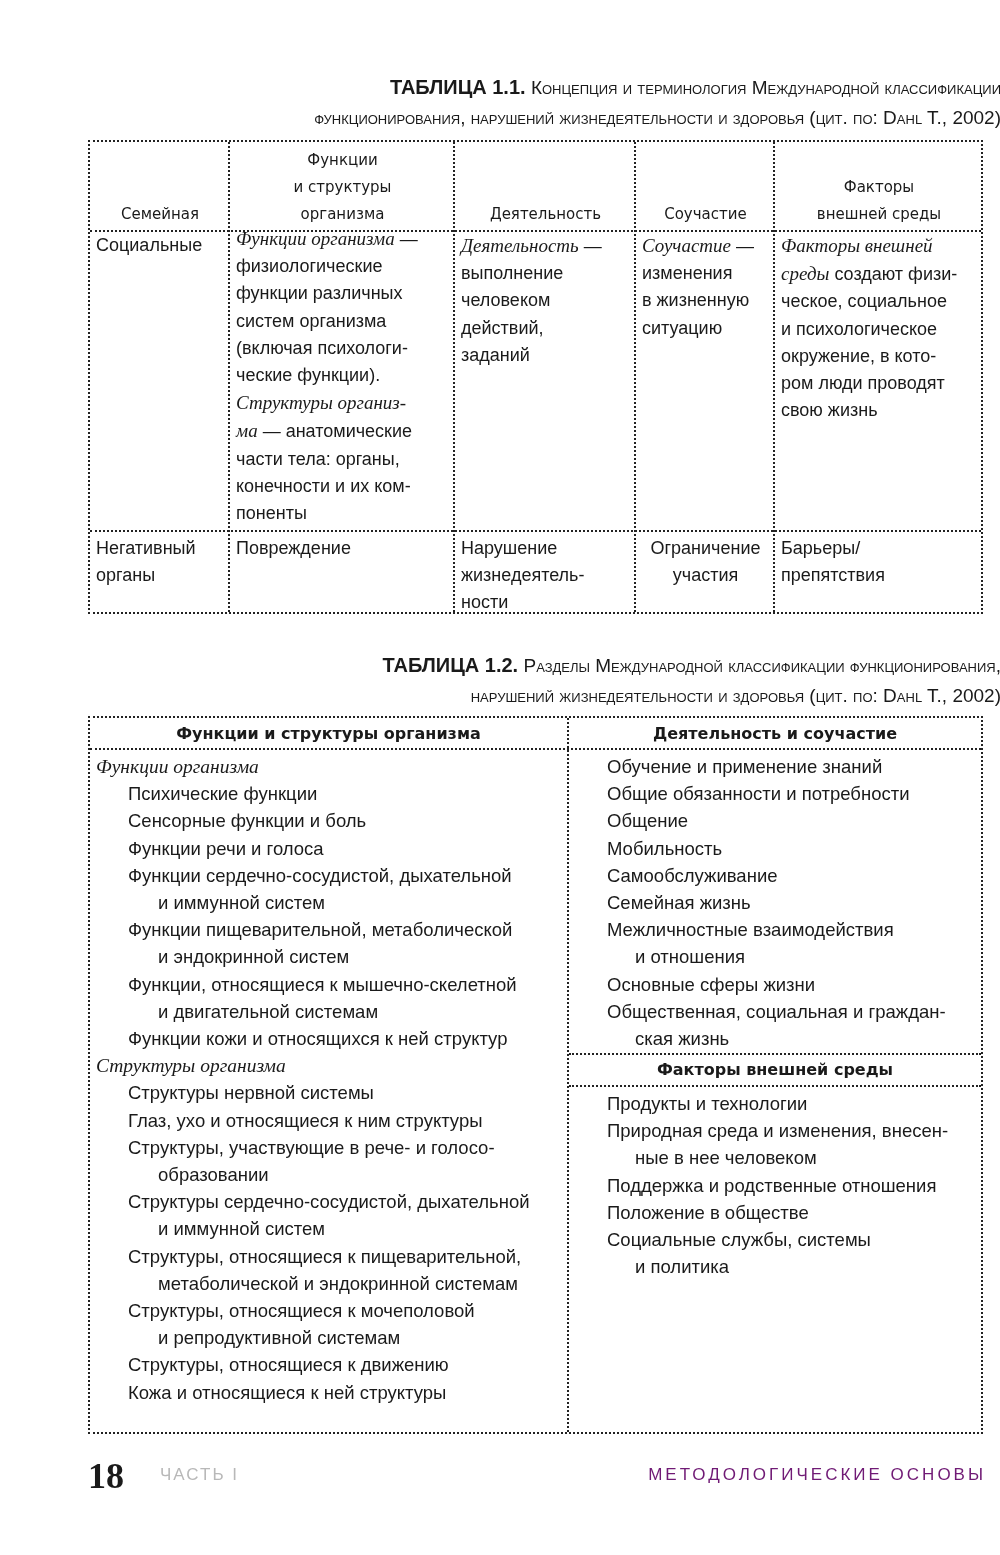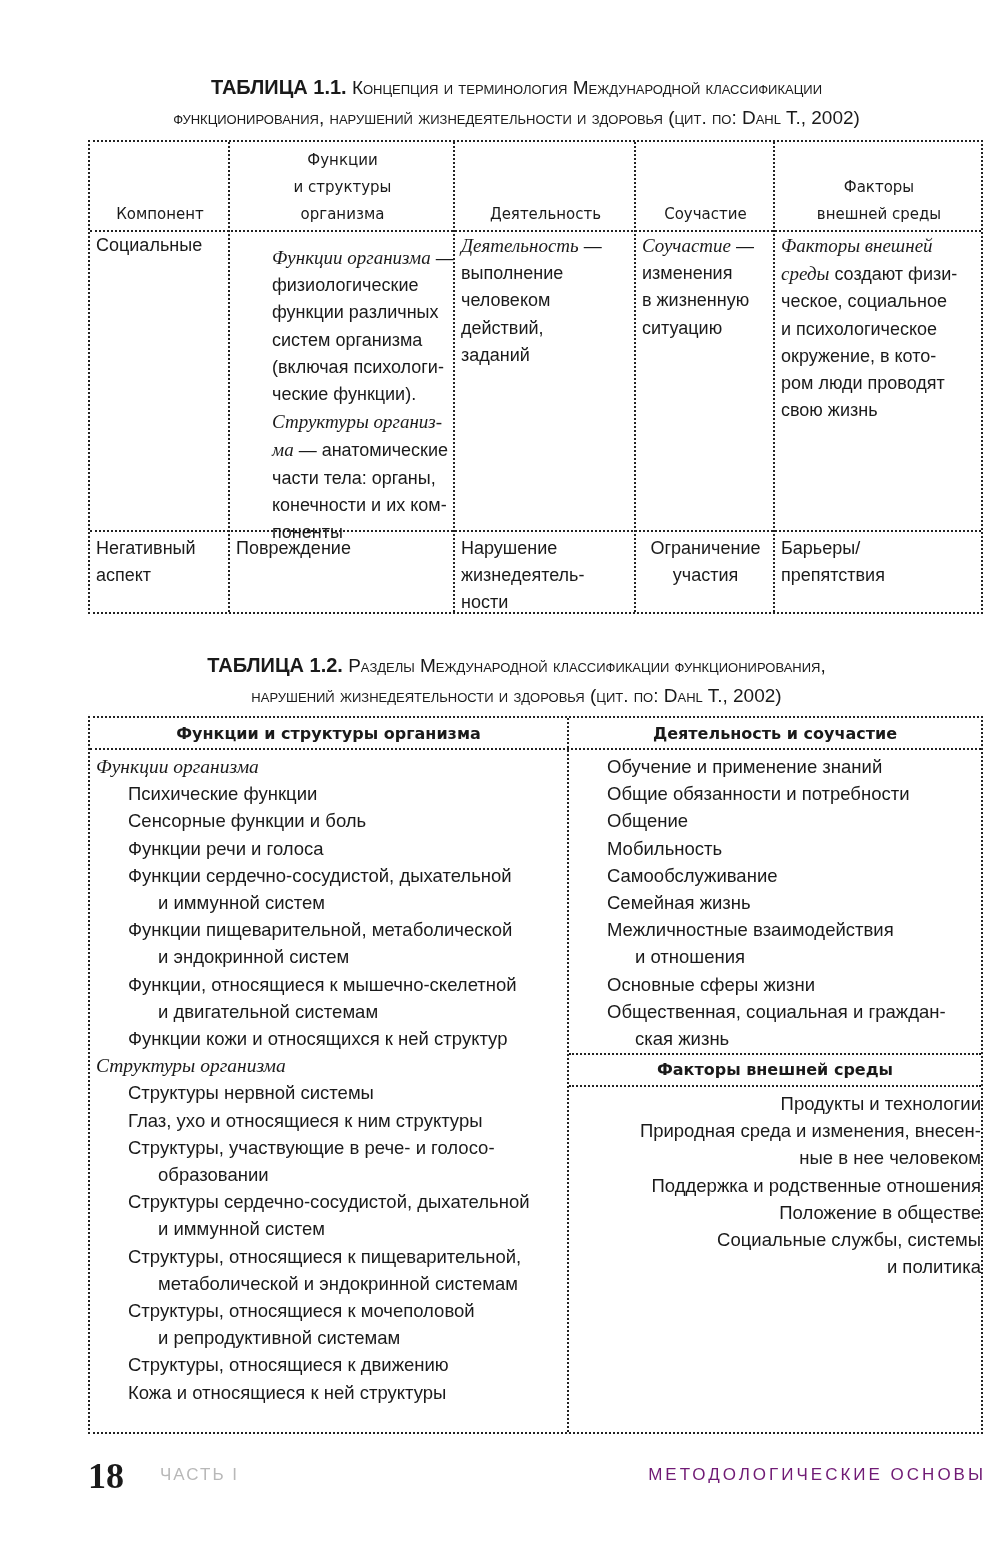--- a/index.html
+++ b/index.html
@@ -2,22 +2,22 @@
 <html><head>
 <meta charset="utf-8">
 <style>
   html, body { margin: 0; padding: 0; background: #ffffff; }
   body {
     width: 1000px; height: 1555px; position: relative; overflow: hidden;
     color: #1a1a1a;
     font-family: "DejaVu Sans", "Liberation Sans", sans-serif;
   }
   .caption {
-    position: absolute; left: 64px; width: 905px;
-    text-align: center;
+    position: absolute; left: 96px; width: 905px;
+    text-align: right;
     font-family: "Liberation Sans", sans-serif;
     font-size: 19px; line-height: 30px; color: #1a1a1a;
   }
   .caption .label { font-weight: bold; font-size: 20px; }
   .caption .sc { font-variant: small-caps; }
   #cap1 { top: 72px; }
   #cap2 { top: 650px; }
 
   
   #t1 { position: absolute; left: 88px; top: 140px; width: 895px; height: 474px;
@@ -66,42 +66,42 @@
 
 <div id="t1">
   <div class="t1col" style="left:138px"></div>
   <div class="t1col" style="left:363px"></div>
   <div class="t1col" style="left:544px"></div>
   <div class="t1col" style="left:683px"></div>
   <div class="t1row" style="top:88px"></div>
   <div class="t1row" style="top:388px"></div>
 
   <div class="hcell" style="left:0;width:140px;top:0;height:88px;" id="h0">
-      <span class="line">Компонент</span>
+      <span class="line">Семейная</span>
     </div>
   <div class="hcell" style="left:140px;width:225px;top:0;height:88px;" id="h1">
       <span class="line">Функции</span>
       <span class="line">и структуры</span>
       <span class="line">организма</span>
     </div>
   <div class="hcell" style="left:365px;width:181px;top:0;height:88px;" id="h2">
       <span class="line">Деятельность</span>
     </div>
   <div class="hcell" style="left:546px;width:139px;top:0;height:88px;" id="h3">
       <span class="line">Соучастие</span>
     </div>
   <div class="hcell" style="left:685px;width:208px;top:0;height:88px;" id="h4">
       <span class="line">Факторы</span>
       <span class="line">внешней среды</span>
     </div>
 
   <div class="cell" style="left:0;width:140px;top:90px;" id="r0c0">
       <span class="line">Социальные</span>
     </div>
-  <div class="cell" style="left:140px;width:225px;top:102px;margin-left:36px;" id="r0c1">
+  <div class="cell" style="left:140px;width:225px;top:83px;" id="r0c1">
       <span class="line"><span class="it">Функции организма</span> —</span>
       <span class="line">физиологические</span>
       <span class="line">функции различных</span>
       <span class="line">систем организма</span>
       <span class="line">(включая психологи-</span>
       <span class="line">ческие функции).</span>
       <span class="line"><span class="it">Структуры организ-</span></span>
       <span class="line"><span class="it">ма</span> — анатомические</span>
       <span class="line">части тела: органы,</span>
       <span class="line">конечности и их ком-</span>
@@ -125,21 +125,21 @@
       <span class="line"><span class="it">среды</span> создают физи-</span>
       <span class="line">ческое, социальное</span>
       <span class="line">и психологическое</span>
       <span class="line">окружение, в кото-</span>
       <span class="line">ром люди проводят</span>
       <span class="line">свою жизнь</span>
     </div>
 
   <div class="cell" style="left:0;width:140px;top:393px;" id="r1c0">
       <span class="line">Негативный</span>
-      <span class="line">аспект</span>
+      <span class="line">органы</span>
     </div>
   <div class="cell" style="left:140px;width:225px;top:393px;" id="r1c1">
       <span class="line">Повреждение</span>
     </div>
   <div class="cell" style="left:365px;width:181px;top:393px;" id="r1c2">
       <span class="line">Нарушение</span>
       <span class="line">жизнедеятель-</span>
       <span class="line">ности</span>
     </div>
   <div class="cell" style="left:546px;width:139px;top:393px;text-align:center;" id="r1c3">
@@ -202,21 +202,21 @@
       <div class="itm">Общение</div>
       <div class="itm">Мобильность</div>
       <div class="itm">Самообслуживание</div>
       <div class="itm">Семейная жизнь</div>
       <div class="itm">Межличностные взаимодействия</div>
       <div class="cont">и отношения</div>
       <div class="itm">Основные сферы жизни</div>
       <div class="itm">Общественная, социальная и граждан-</div>
       <div class="cont">ская жизнь</div>
     </div>
-  <div class="list list2" id="envList" style="left:479px;top:372px;width:412px;text-align:right;">
+  <div class="list list2" id="envList" style="left:479px;top:372px;width:412px;">
       <div class="itm">Продукты и технологии</div>
       <div class="itm">Природная среда и изменения, внесен-</div>
       <div class="cont">ные в нее человеком</div>
       <div class="itm">Поддержка и родственные отношения</div>
       <div class="itm">Положение в обществе</div>
       <div class="itm">Социальные службы, системы</div>
       <div class="cont">и политика</div>
     </div>
 </div>
 

